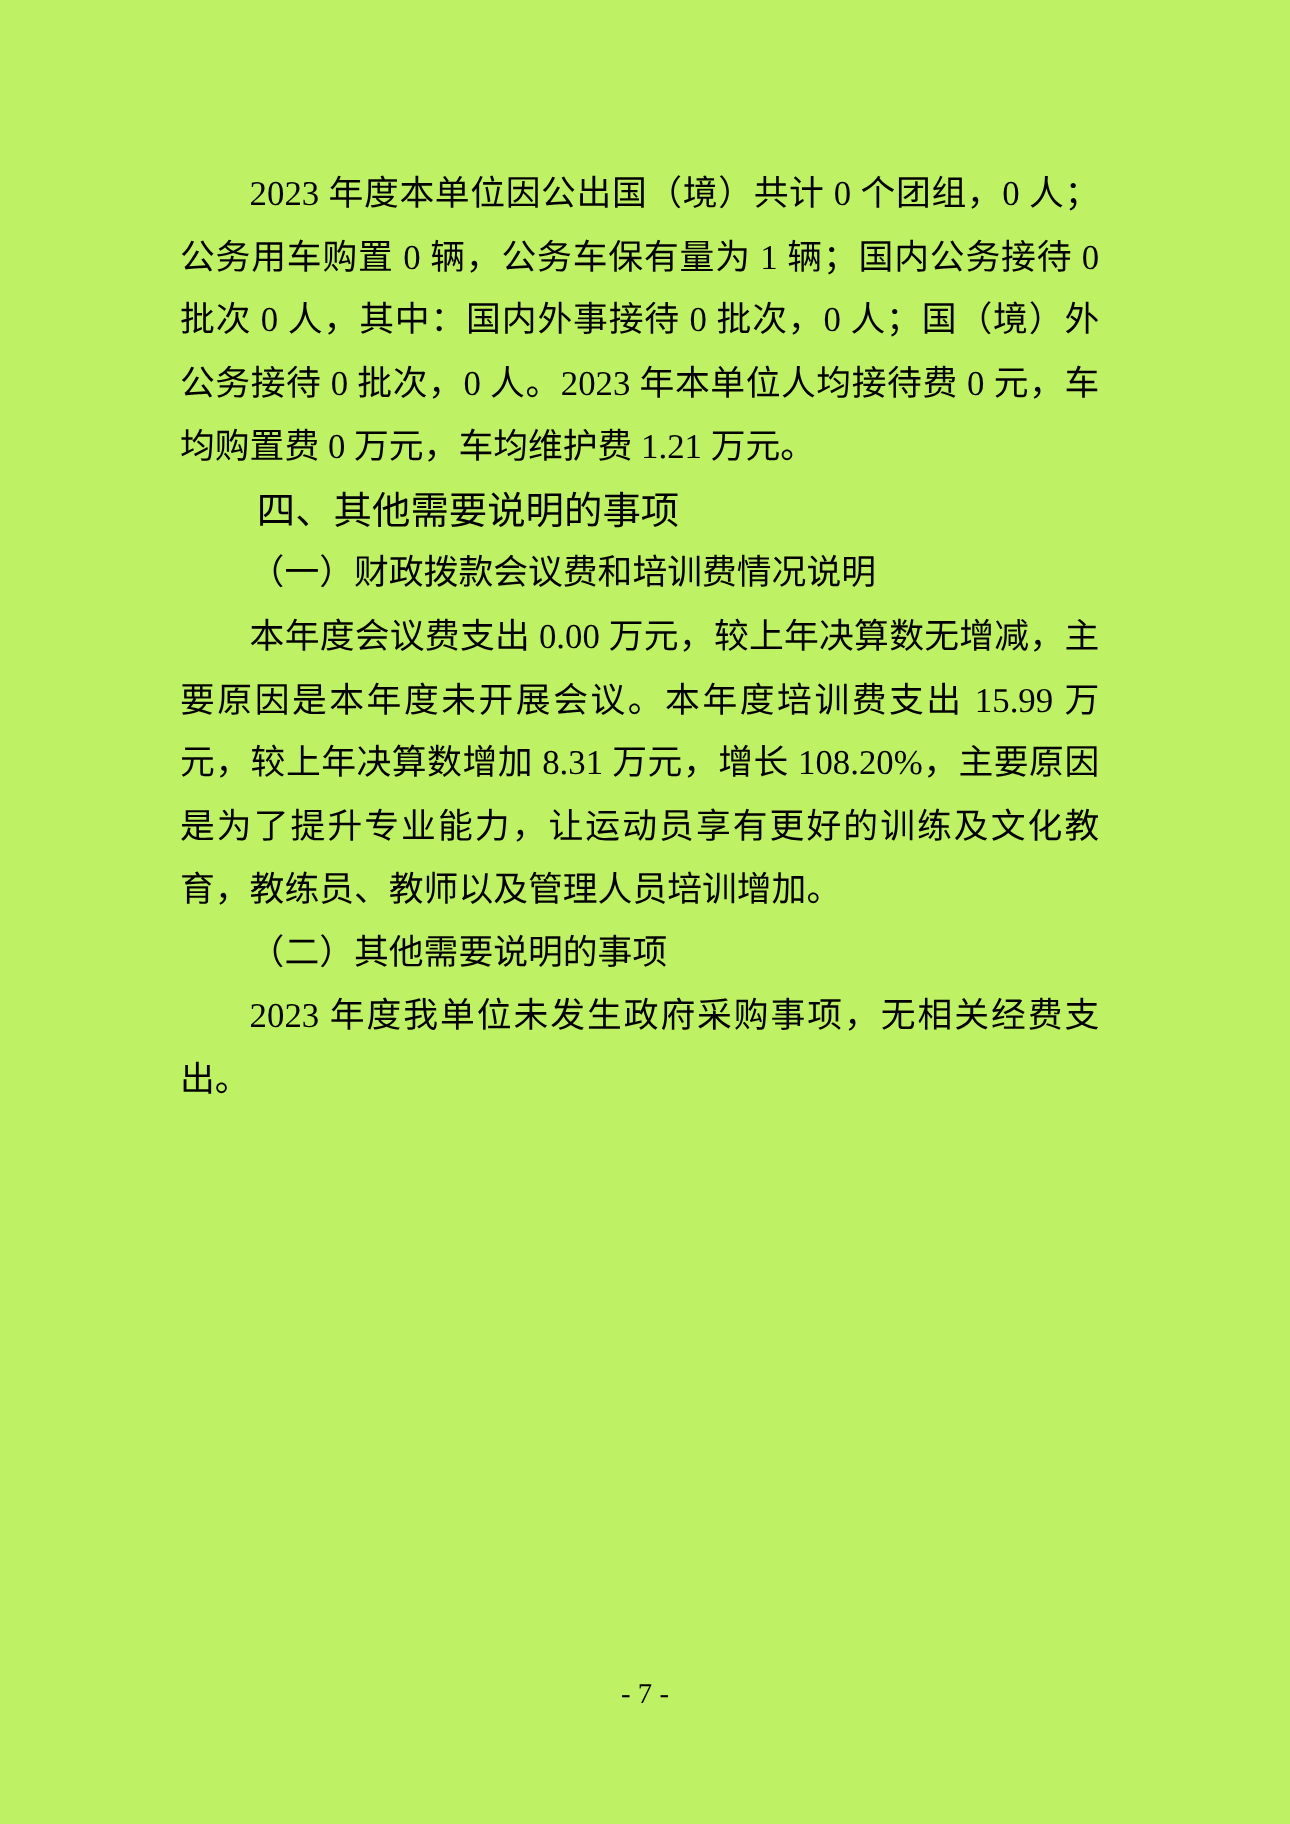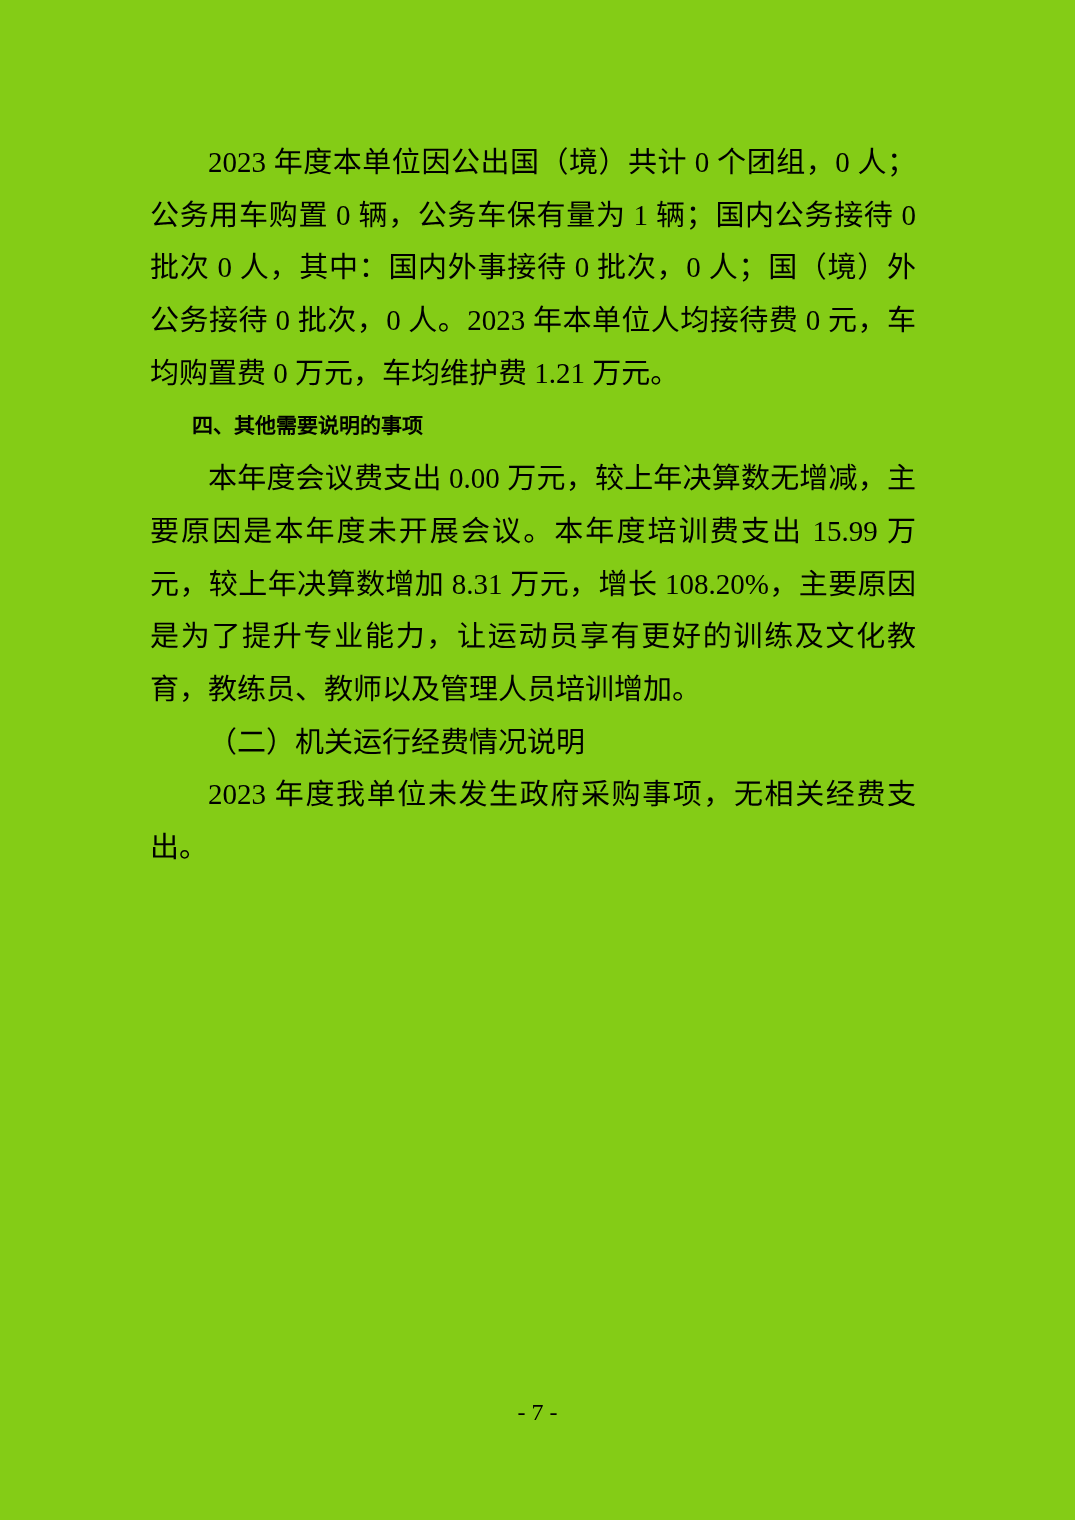--- a/index.html
+++ b/index.html
@@ -4,21 +4,21 @@
 <style>
   html, body {
     margin: 0;
     padding: 0;
     background: #ffffff;
   }
   .page {
     position: relative;
     width: 1075px;
     height: 1520px;
-    background: #84cc16;
+    background: #bef264;
     overflow: hidden;
     font-family: "Liberation Serif", serif;
     color: #000000;
   }
   .doc-body {
     position: absolute;
     left: 150px;
     top: 0;
     width: 766px;
     padding-top: 136px;
@@ -30,22 +30,22 @@
     text-align: justify;
     text-indent: 2em;
     font-weight: normal;
     word-break: break-all;
   }
   .para.body-text {
     font-family: "Liberation Serif", serif;
   }
   .para.heading-1 {
     font-family: "Liberation Sans", sans-serif;
-    font-weight: bold;
-    font-size: 21px;
+    font-weight: normal;
+    font-size: 32px;
   }
   .para.heading-2 {
     font-family: "Liberation Serif", serif;
     font-size: 29px;
   }
   .page-footer {
     position: absolute;
     left: 0;
     top: 1399px;
     width: 1075px;
@@ -55,18 +55,19 @@
     color: #000000;
   }
 </style>
 </head>
 <body>
 
 <div class="page">
   <div class="doc-body">
     <p class="para body-text">2023 年度本单位因公出国（境）共计 0 个团组，0 人；公务用车购置 0 辆，公务车保有量为 1 辆；国内公务接待 0 批次 0 人，其中：国内外事接待 0 批次，0 人；国（境）外公务接待 0 批次，0 人。2023 年本单位人均接待费 0 元，车均购置费 0 万元，车均维护费 1.21 万元。</p>
     <p class="para heading-1">四、其他需要说明的事项</p>
+    <p class="para heading-2">（一）财政拨款会议费和培训费情况说明</p>
     <p class="para body-text">本年度会议费支出 0.00 万元，较上年决算数无增减，主要原因是本年度未开展会议。本年度培训费支出 15.99 万元，较上年决算数增加 8.31 万元，增长 108.20%，主要原因是为了提升专业能力，让运动员享有更好的训练及文化教育，教练员、教师以及管理人员培训增加。</p>
-    <p class="para heading-2">（二）机关运行经费情况说明</p>
+    <p class="para heading-2">（二）其他需要说明的事项</p>
     <p class="para body-text">2023 年度我单位未发生政府采购事项，无相关经费支出。</p>
   </div>
   <div class="page-footer">- 7 -</div>
 </div>
 
 </body></html>

